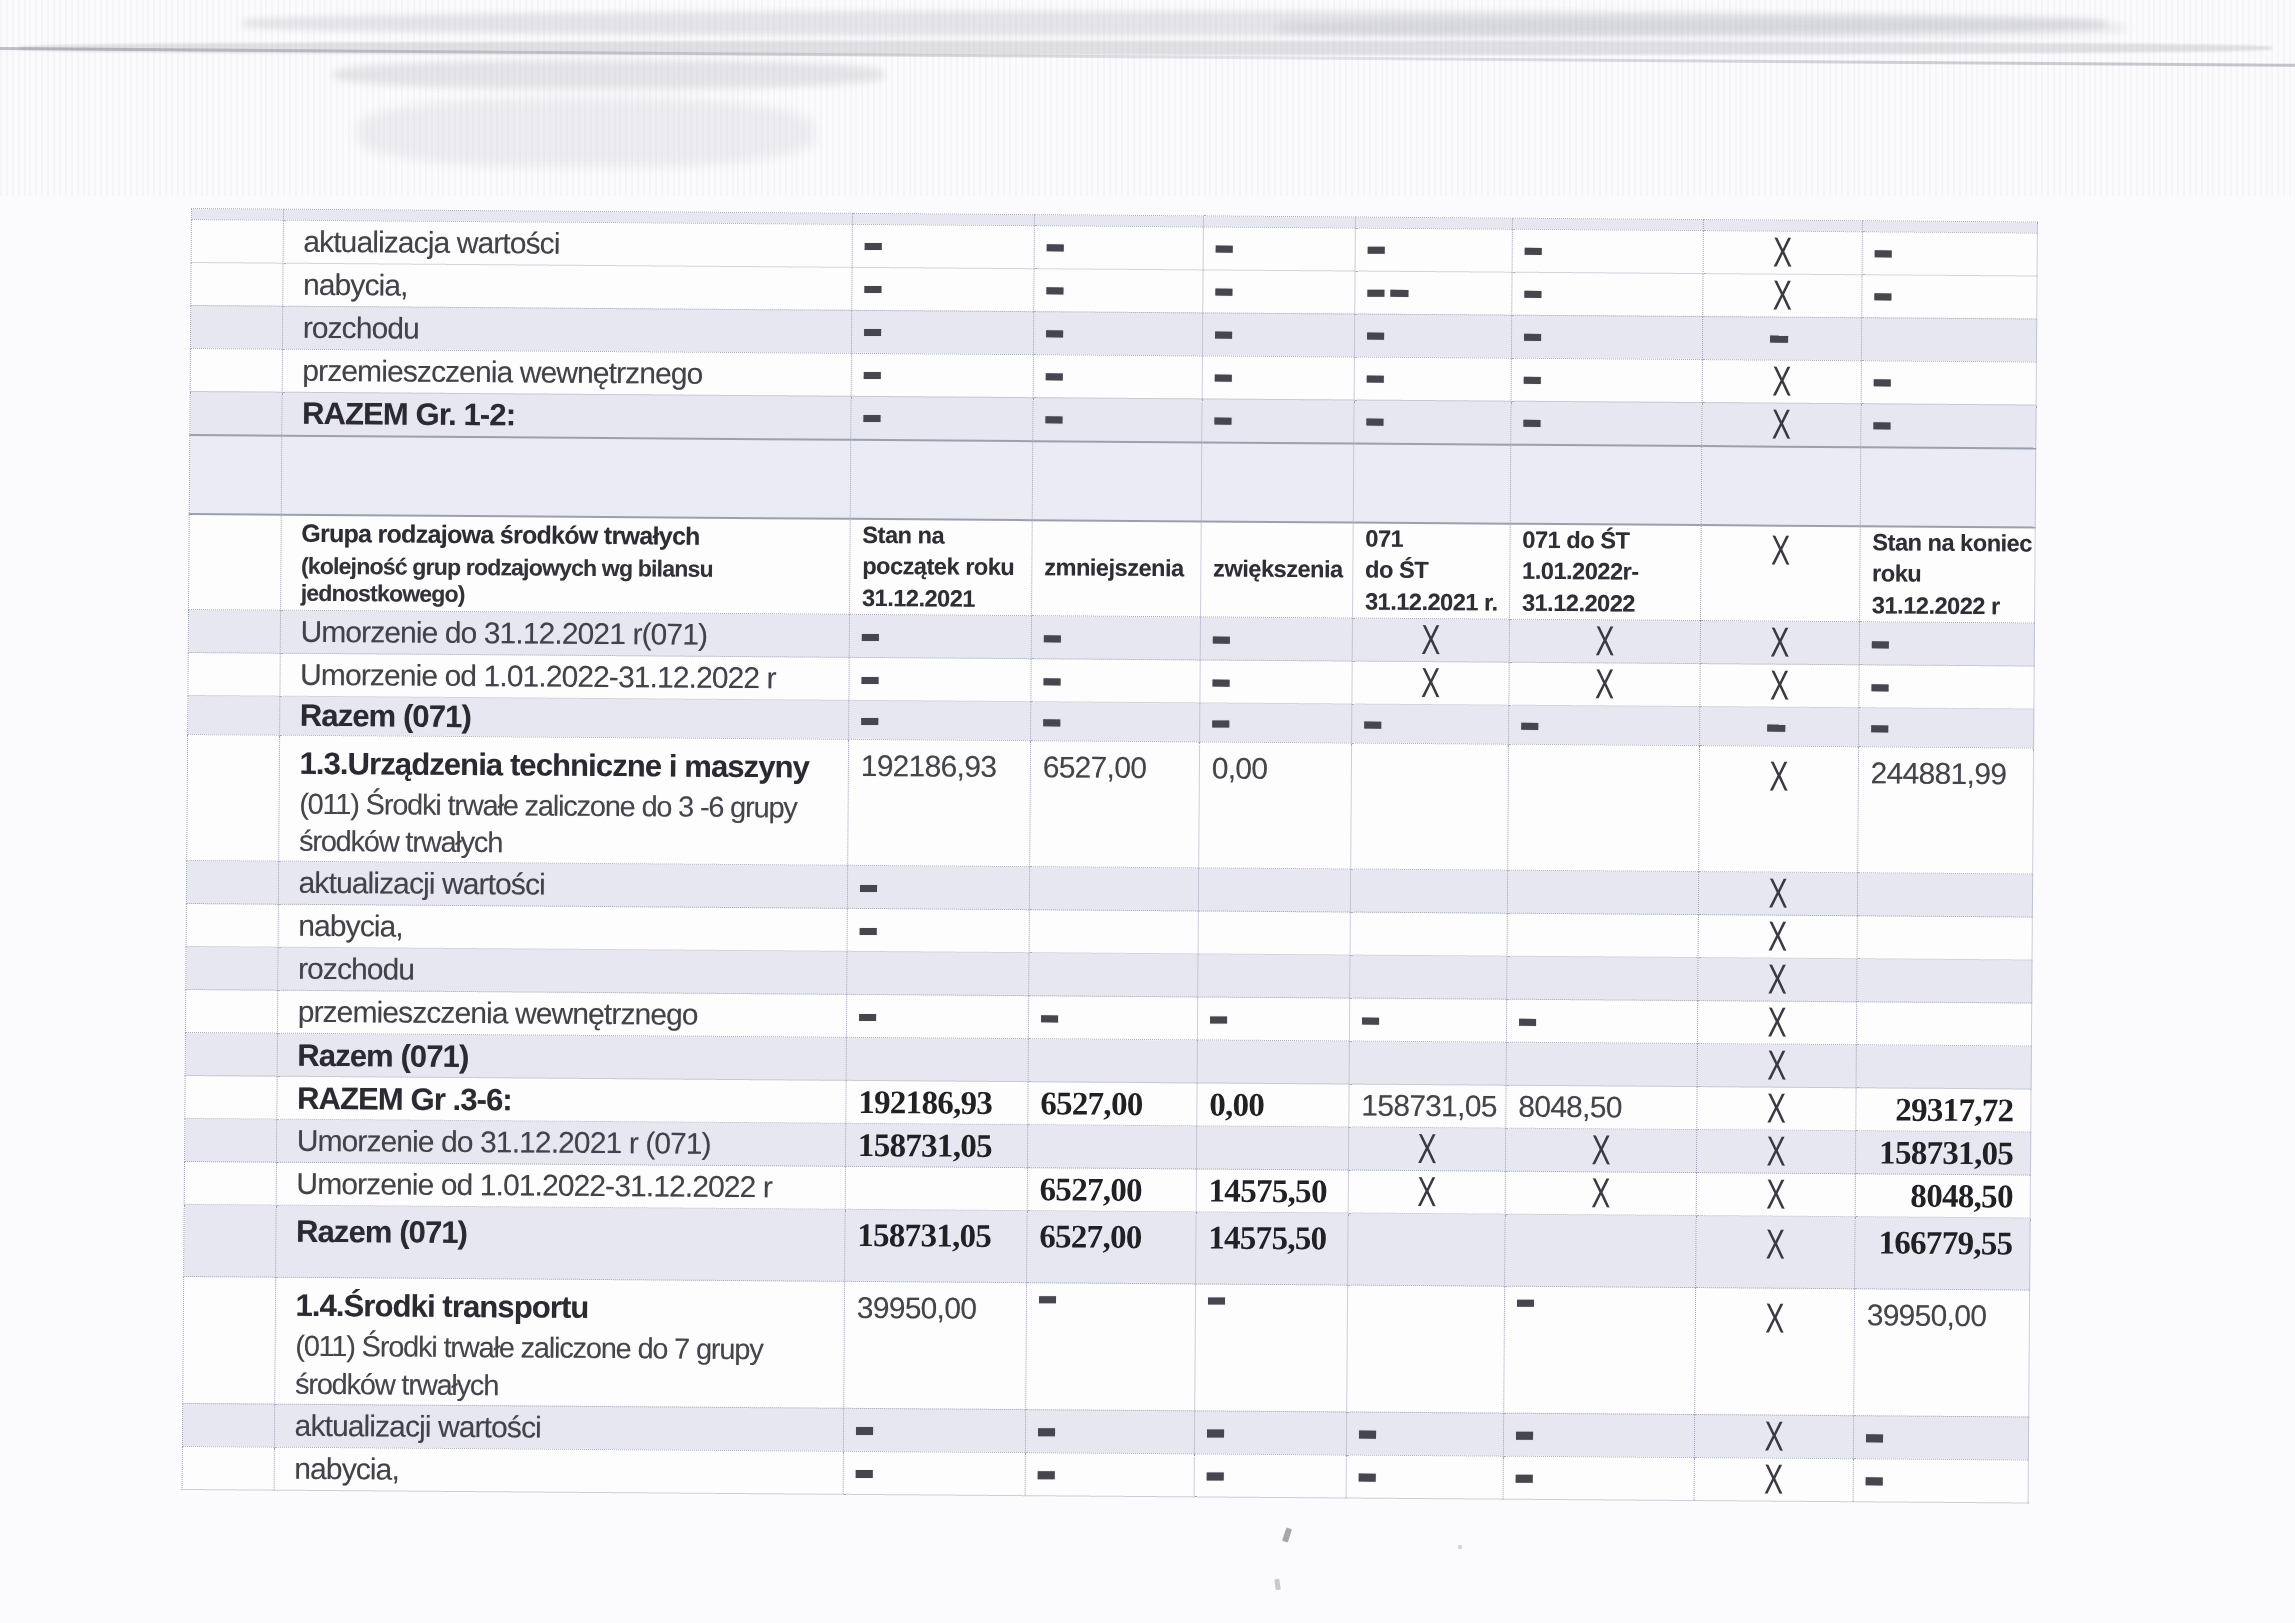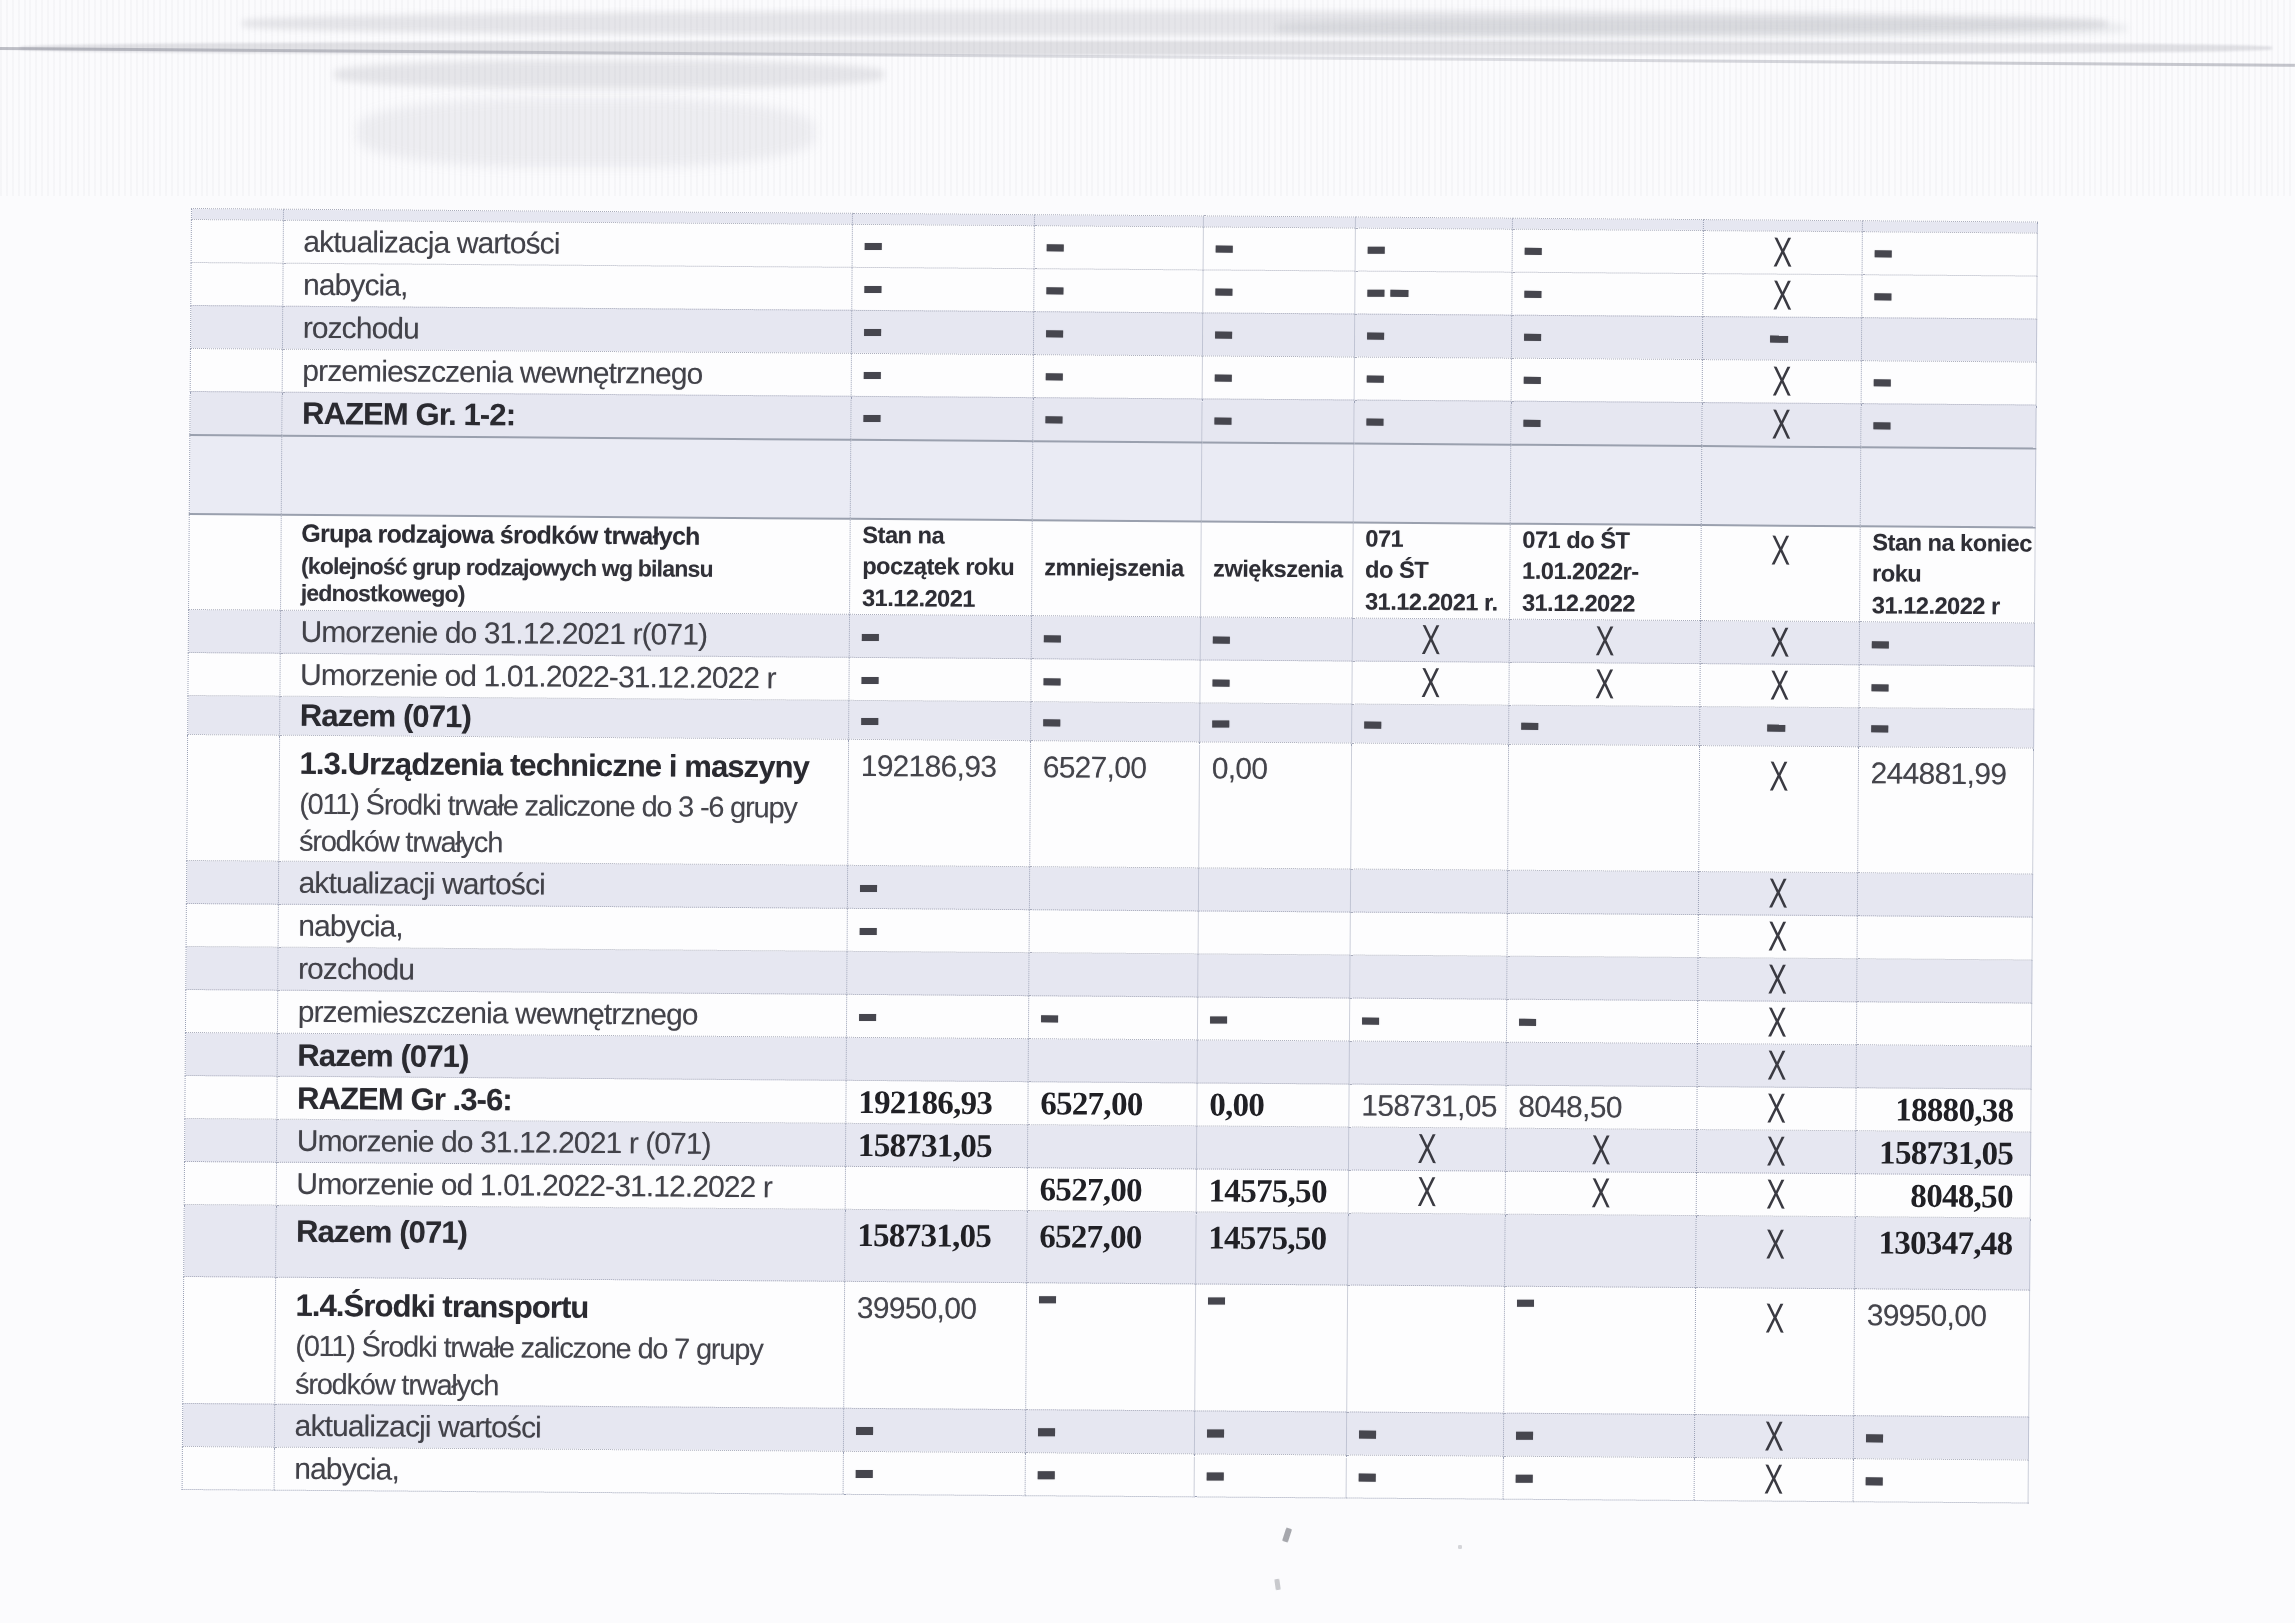--- a/index.html
+++ b/index.html
@@ -318,21 +318,21 @@
           </tr>
           <tr class="r-main">
             <td></td>
             <td class="label bold"><span class="lbl">RAZEM Gr .3-6:</span></td>
             <td><span class="bnum">192186,93</span></td>
             <td><span class="bnum">6527,00</span></td>
             <td><span class="bnum">0,00</span></td>
             <td><span class="num">158731,05</span></td>
             <td><span class="num">8048,50</span></td>
             <td class="center"><span class="xmark">X</span></td>
-            <td class="right"><span class="bnum">18880,38</span></td>
+            <td class="right"><span class="bnum">29317,72</span></td>
           </tr>
           <tr class="r-main shaded">
             <td></td>
             <td class="label"><span class="lbl">Umorzenie do 31.12.2021 r (071)</span></td>
             <td><span class="bnum">158731,05</span></td>
             <td></td>
             <td></td>
             <td class="center"><span class="xmark">X</span></td>
             <td class="center"><span class="xmark">X</span></td>
             <td class="center"><span class="xmark">X</span></td>
@@ -351,21 +351,21 @@
           </tr>
           <tr class="r-main shaded r-xtall">
             <td></td>
             <td class="label bold"><span class="lbl">Razem (071)</span></td>
             <td><span class="bnum">158731,05</span></td>
             <td><span class="bnum">6527,00</span></td>
             <td><span class="bnum">14575,50</span></td>
             <td></td>
             <td></td>
             <td class="center"><span class="xmark">X</span></td>
-            <td class="right"><span class="bnum">130347,48</span></td>
+            <td class="right"><span class="bnum">166779,55</span></td>
           </tr>
           <tr class="r-main r-block">
             <td></td>
             <td class="label bold"><span class="lbl">1.4.Środki transportu</span><span class="sublbl">(011) Środki trwałe zaliczone do 7 grupy
 środków trwałych</span></td>
             <td><span class="num">39950,00</span></td>
             <td><span class="dash"></span></td>
             <td><span class="dash"></span></td>
             <td></td>
             <td><span class="dash"></span></td>

